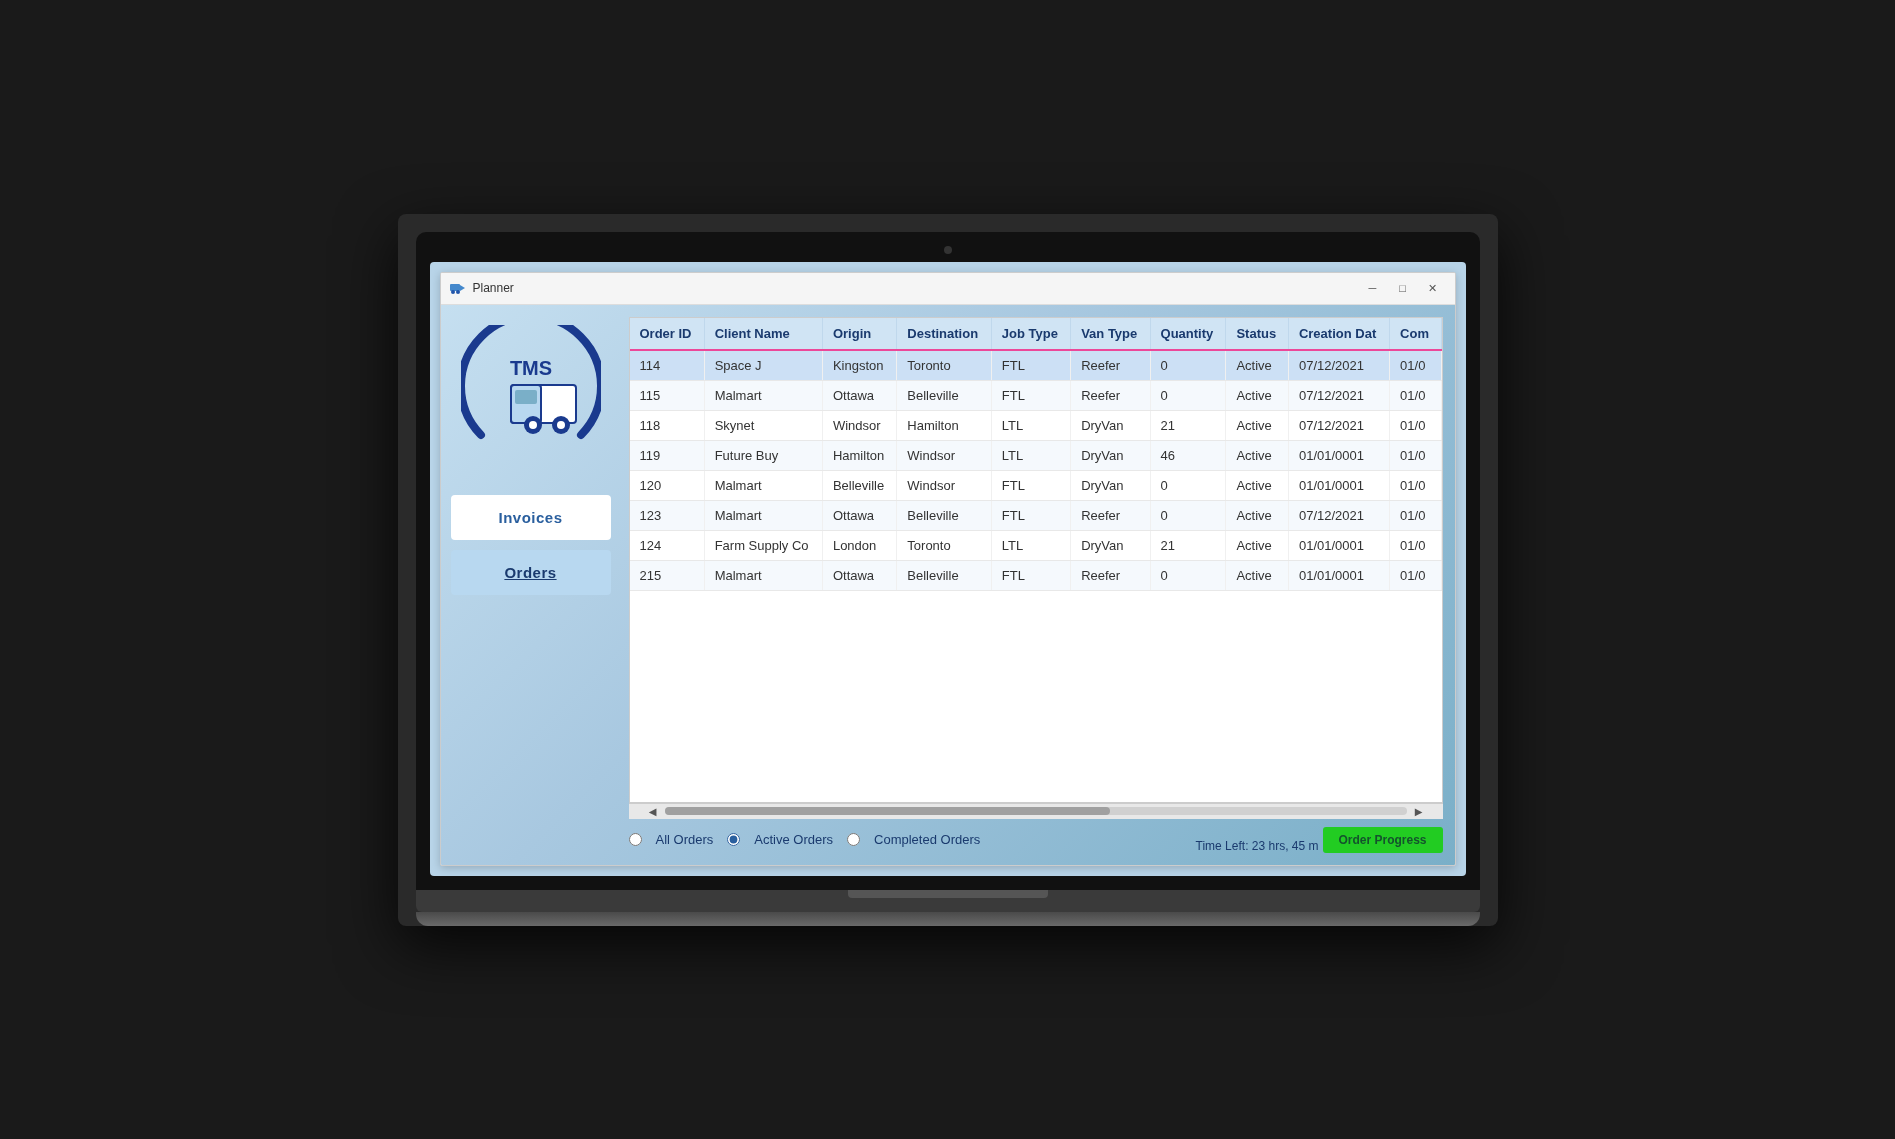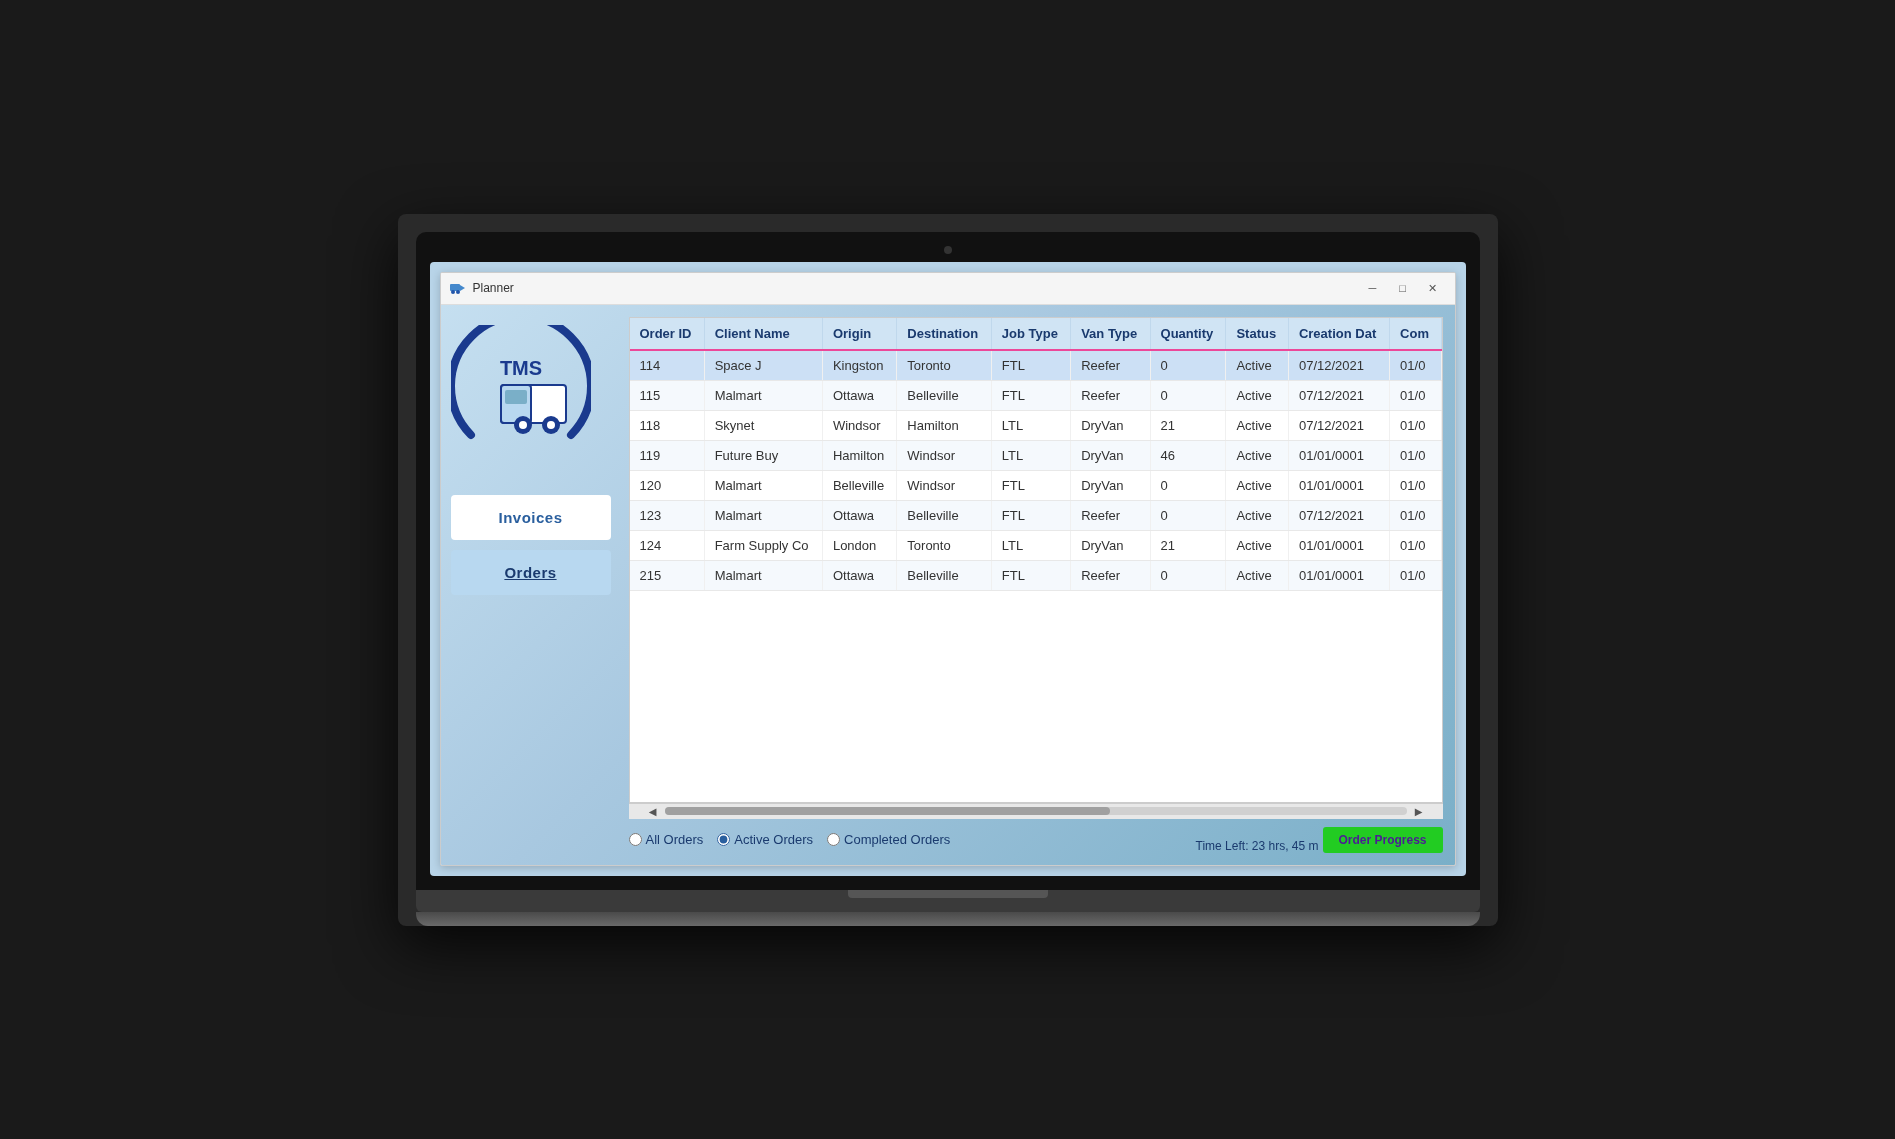--- a/index.html
+++ b/index.html
@@ -87,20 +87,21 @@
 
     .app-body {
       display: flex;
       background: linear-gradient(135deg, #c5dff0 0%, #a8c8e0 40%, #7aafc8 100%);
       min-height: 560px;
     }
     .sidebar {
       width: 180px;
       display: flex;
       flex-direction: column;
+      align-items: center;
       padding: 20px 10px;
       flex-shrink: 0;
     }
     .tms-logo {
       width: 140px;
       height: 140px;
       margin-bottom: 30px;
     }
     .nav-buttons {
       display: flex;
@@ -208,21 +209,21 @@
       gap: 16px;
     }
     .radio-group {
       display: flex;
       align-items: center;
       gap: 14px;
     }
     .radio-item {
       display: flex;
       align-items: center;
-      gap: 4px;
+      gap: 14px;
       font-size: 13px;
       color: #1a3a6e;
       cursor: pointer;
     }
     .radio-input {
       accent-color: #2a5f9e;
       cursor: pointer;
     }
     .status-area {
       margin-left: auto;
@@ -230,21 +231,21 @@
       align-items: flex-end;
       gap: 4px;
     }
     .time-left {
       font-size: 12px;
       color: #1a3a6e;
       font-weight: 500;
     }
     .order-progress-btn {
       background: #22cc22;
-      color: #4c1d95;
+      color: #14532d;
       border: none;
       border-radius: 3px;
       padding: 6px 14px;
       font-size: 12px;
       font-weight: bold;
       cursor: pointer;
       min-width: 120px;
     }
     .laptop-base {
       background: #3a3a3a;

